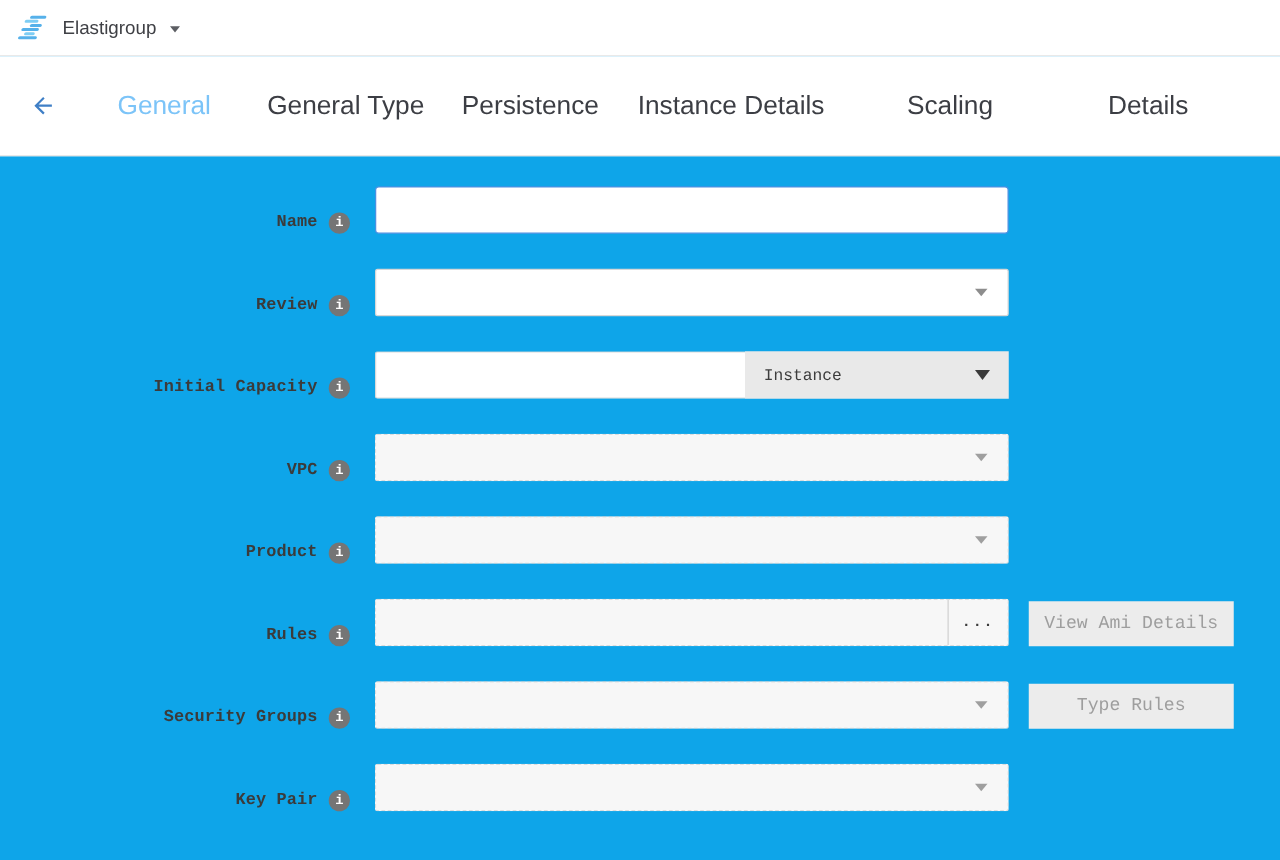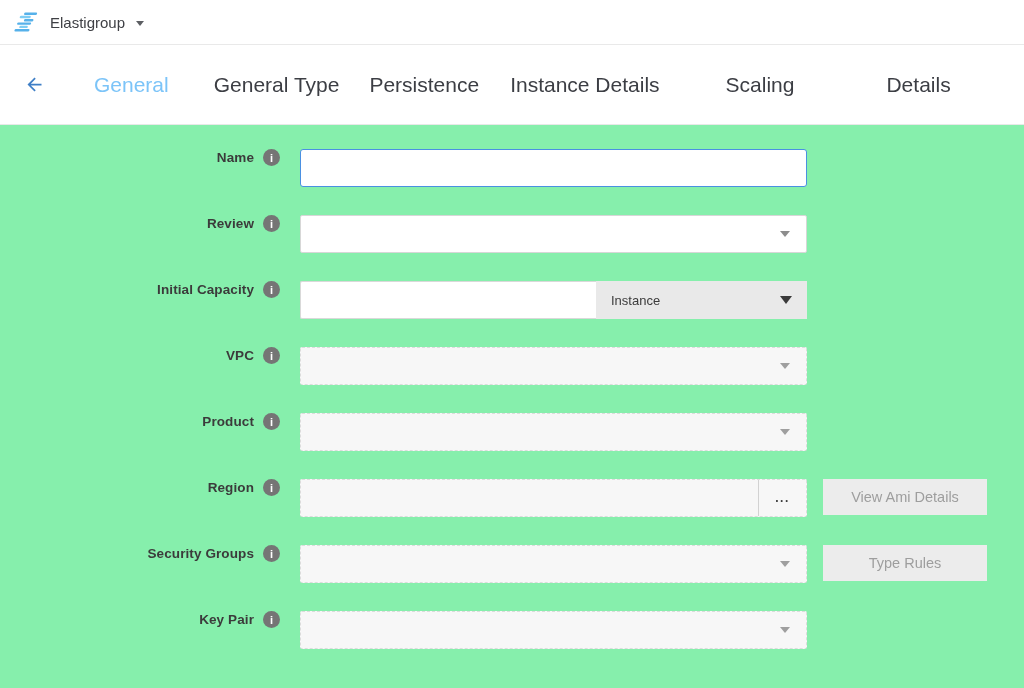--- a/index.html
+++ b/index.html
@@ -1,18 +1,18 @@
 <!DOCTYPE html>
 <html><head>
 <meta charset="utf-8">
 <style>
   * { margin:0; padding:0; box-sizing:border-box; }
   html,body { background:#fff; }
   body { font-family:"Liberation Sans", sans-serif; color:#3b3b3b; }
-  .screen { width:1024px; height:688px; background:#86efac; overflow:hidden; position:relative; }
+  .screen { width:1024px; height:688px; background:#0ea5e9; overflow:hidden; position:relative; }
 
   
   .topbar { height:45px; border-bottom:1px solid #e9e9e9; display:flex; align-items:center; padding-left:13px; background:#fff; }
   .brand { display:flex; align-items:center; gap:11px; cursor:pointer; }
   .logo { width:26px; height:24px; display:block; }
   .brand-name { font-size:15px; color:#3f4045; }
   .caret-sm { width:0; height:0; border-left:4.5px solid transparent; border-right:4.5px solid transparent; border-top:5.5px solid #5c5e63; margin-top:2px; }
 
   
   .tabbar { height:80px; border-bottom:1px solid #e8e8e8; display:flex; align-items:center; background:#fff; }
@@ -21,21 +21,21 @@
   .tab { font-size:21px; color:#3c3e44; cursor:pointer; white-space:nowrap; background:none; border:none; font-family:inherit; }
   .tab:nth-child(1){ margin-right:45px; }
   .tab:nth-child(2){ margin-right:30px; }
   .tab:nth-child(3){ margin-right:31px; }
   .tab:nth-child(4){ margin-right:66px; }
   .tab:nth-child(5){ margin-right:92px; }
   .tab.active { color:#7cc4f8; }
 
   
   .form { padding-top:24px; }
-  .row { display:flex; align-items:flex-start; height:38px; margin-bottom:28px; }
+  .row { display:flex; align-items:flex-end; height:38px; margin-bottom:28px;font-family:Liberation Mono, monospace; }
   .label-col { width:280px; flex:none; display:flex; align-items:center; justify-content:flex-end; gap:9px; }
   .label { font-size:13.5px; font-weight:bold; color:#3b3b3b; letter-spacing:.1px; }
   .info { width:17px; height:17px; border-radius:50%; background:#757575; color:#fff; font-size:11px; font-weight:bold; display:flex; align-items:center; justify-content:center; cursor:pointer; flex:none; }
   .field-col { width:507px; flex:none; margin-left:20px; display:flex;border-radius:10px; }
   .action-col { flex:none; margin-left:16px; }
 
   .text-input { width:100%; height:38px; border:1px solid #d9d9d9; border-radius:3px; background:#fff; padding:0 10px; font:inherit; outline:none; }
   .text-input.focused { border:1.5px solid #4a90e2; }
 
   .select { width:100%; height:38px; border:1px solid #d7d7d7; border-radius:2px; background:#fff; display:flex; align-items:center; justify-content:flex-end; padding:0 16px; cursor:pointer; }
@@ -151,21 +151,21 @@
       </div>
       <div class="field-col">
         <div class="select disabled">
           <span class="caret"></span>
         </div>
       </div>
     </div>
 
     <div class="row">
       <div class="label-col">
-        <span class="label">Region</span>
+        <span class="label">Rules</span>
         <span class="info">i</span>
       </div>
       <div class="field-col">
         <div class="image-field">
           <span class="image-input"></span>
           <span class="ellipsis-btn">...</span>
         </div>
       </div>
       <div class="action-col">
         <button class="side-btn">View Ami Details</button>

